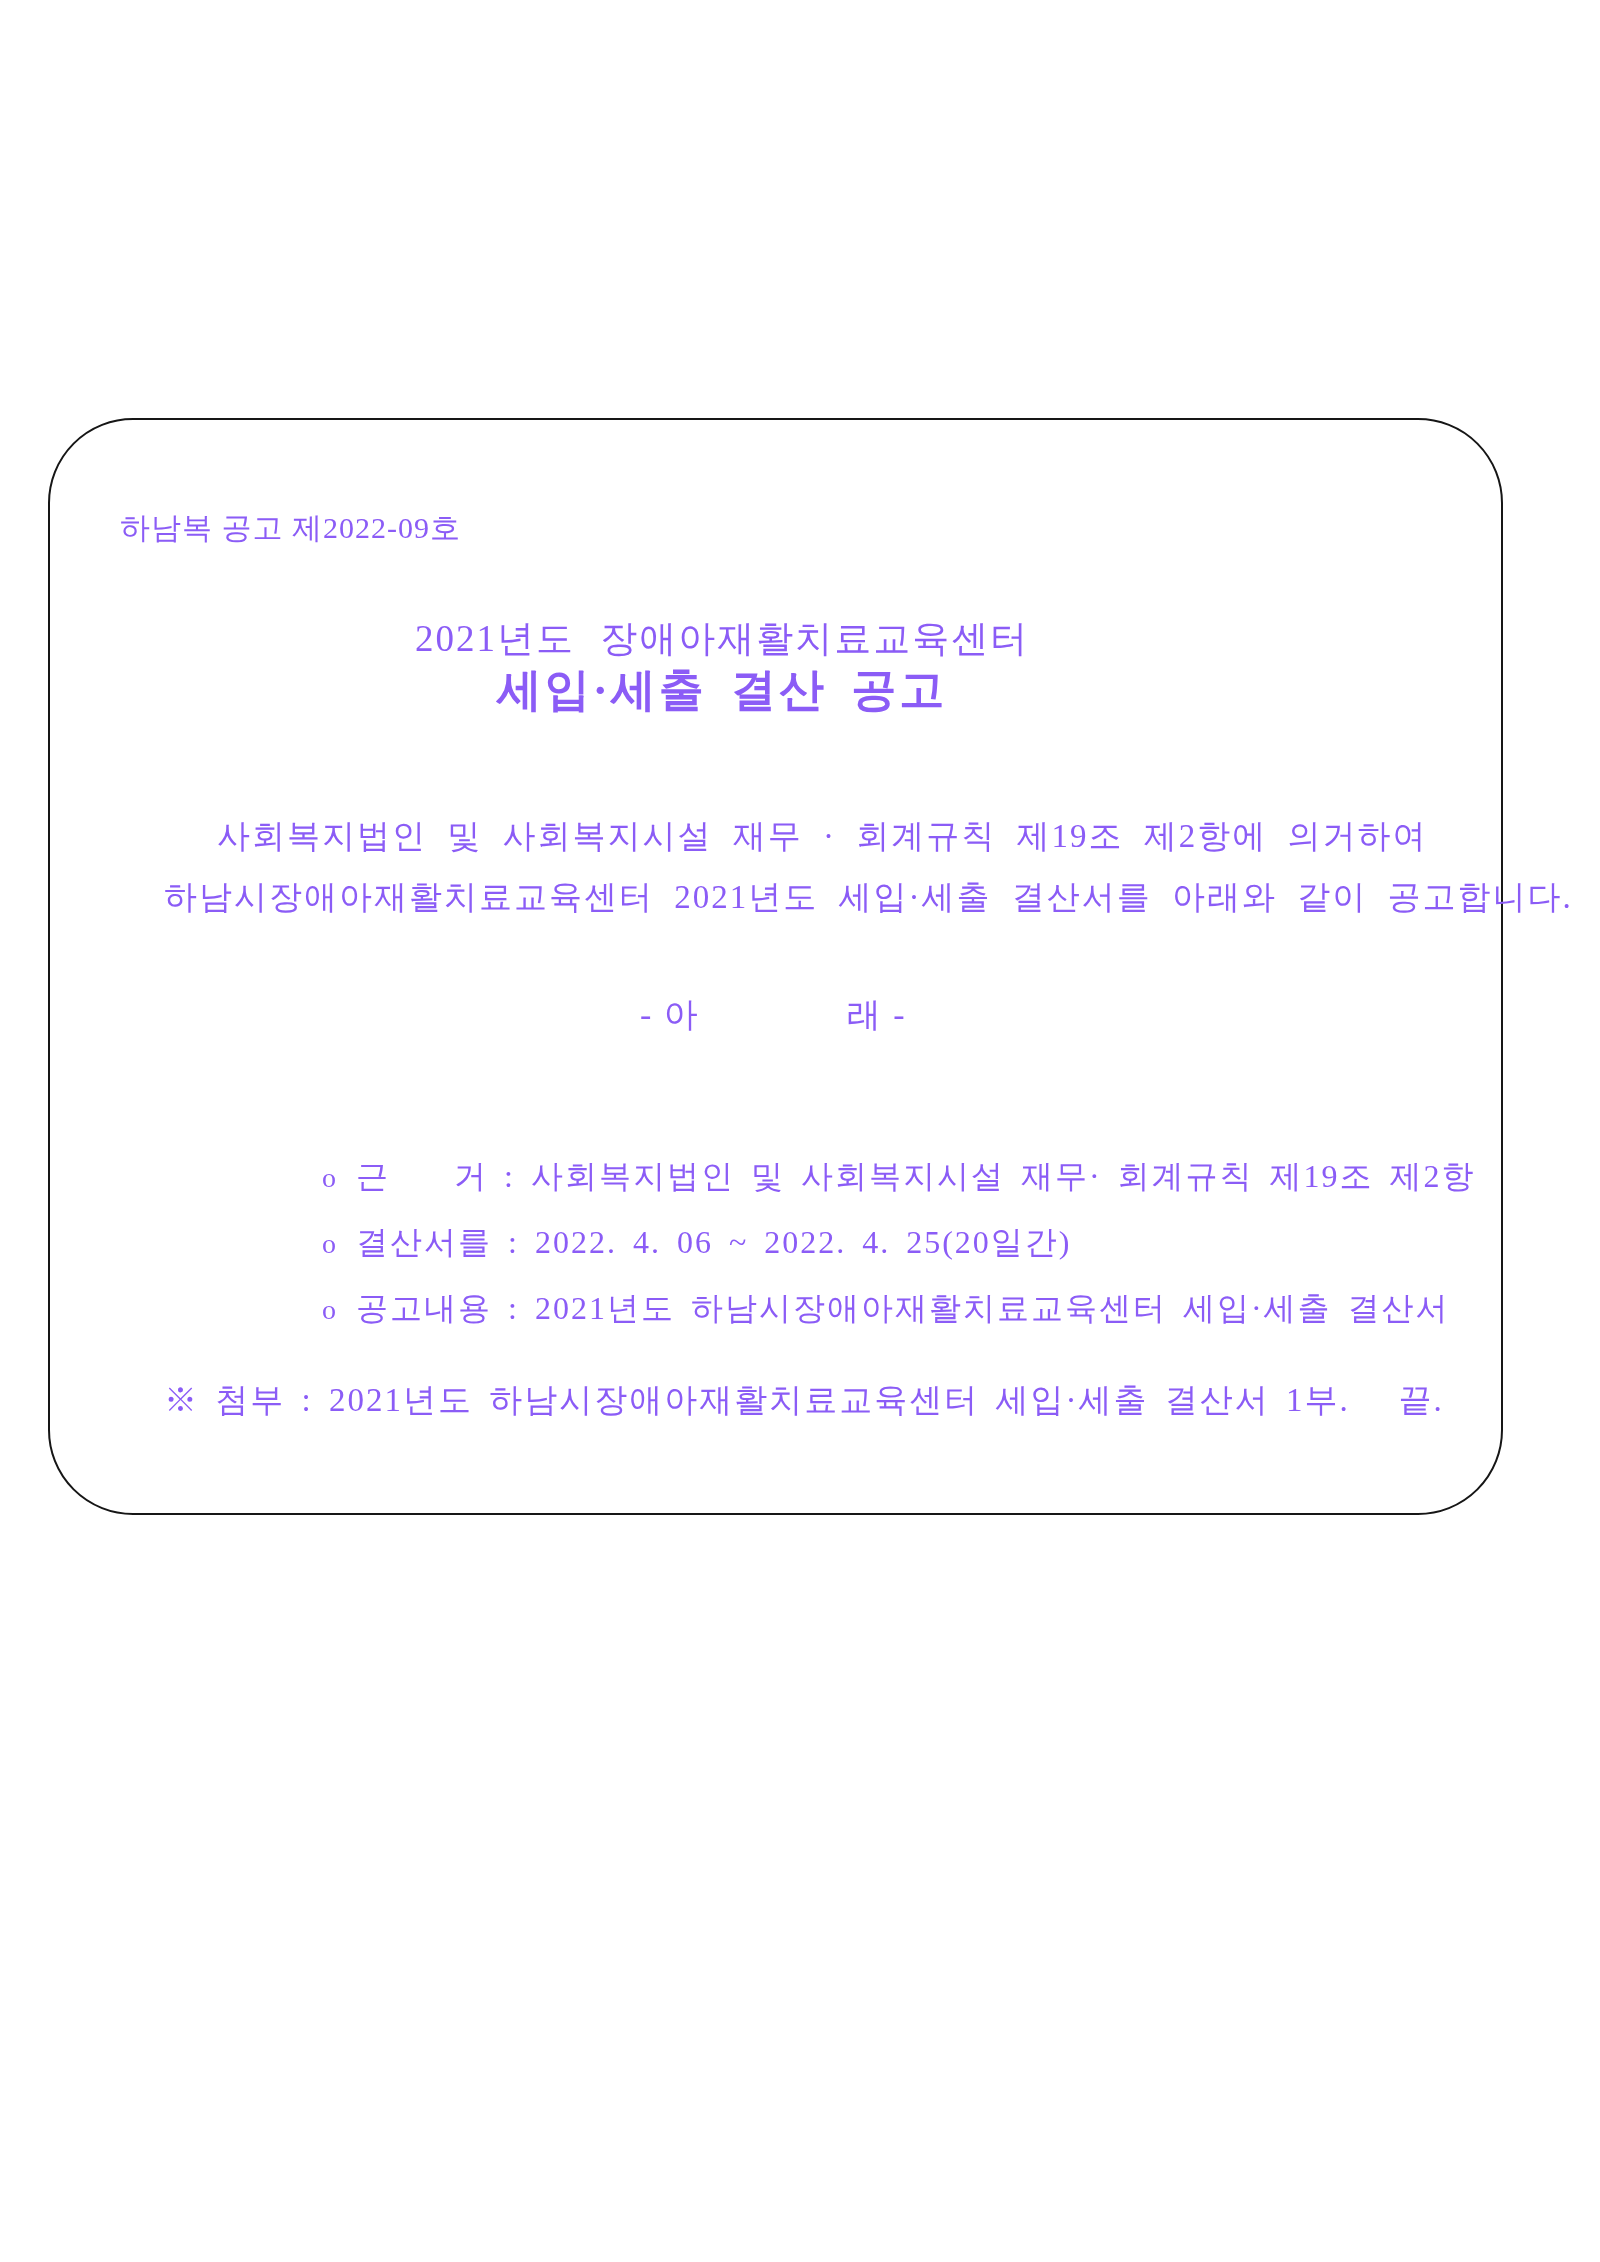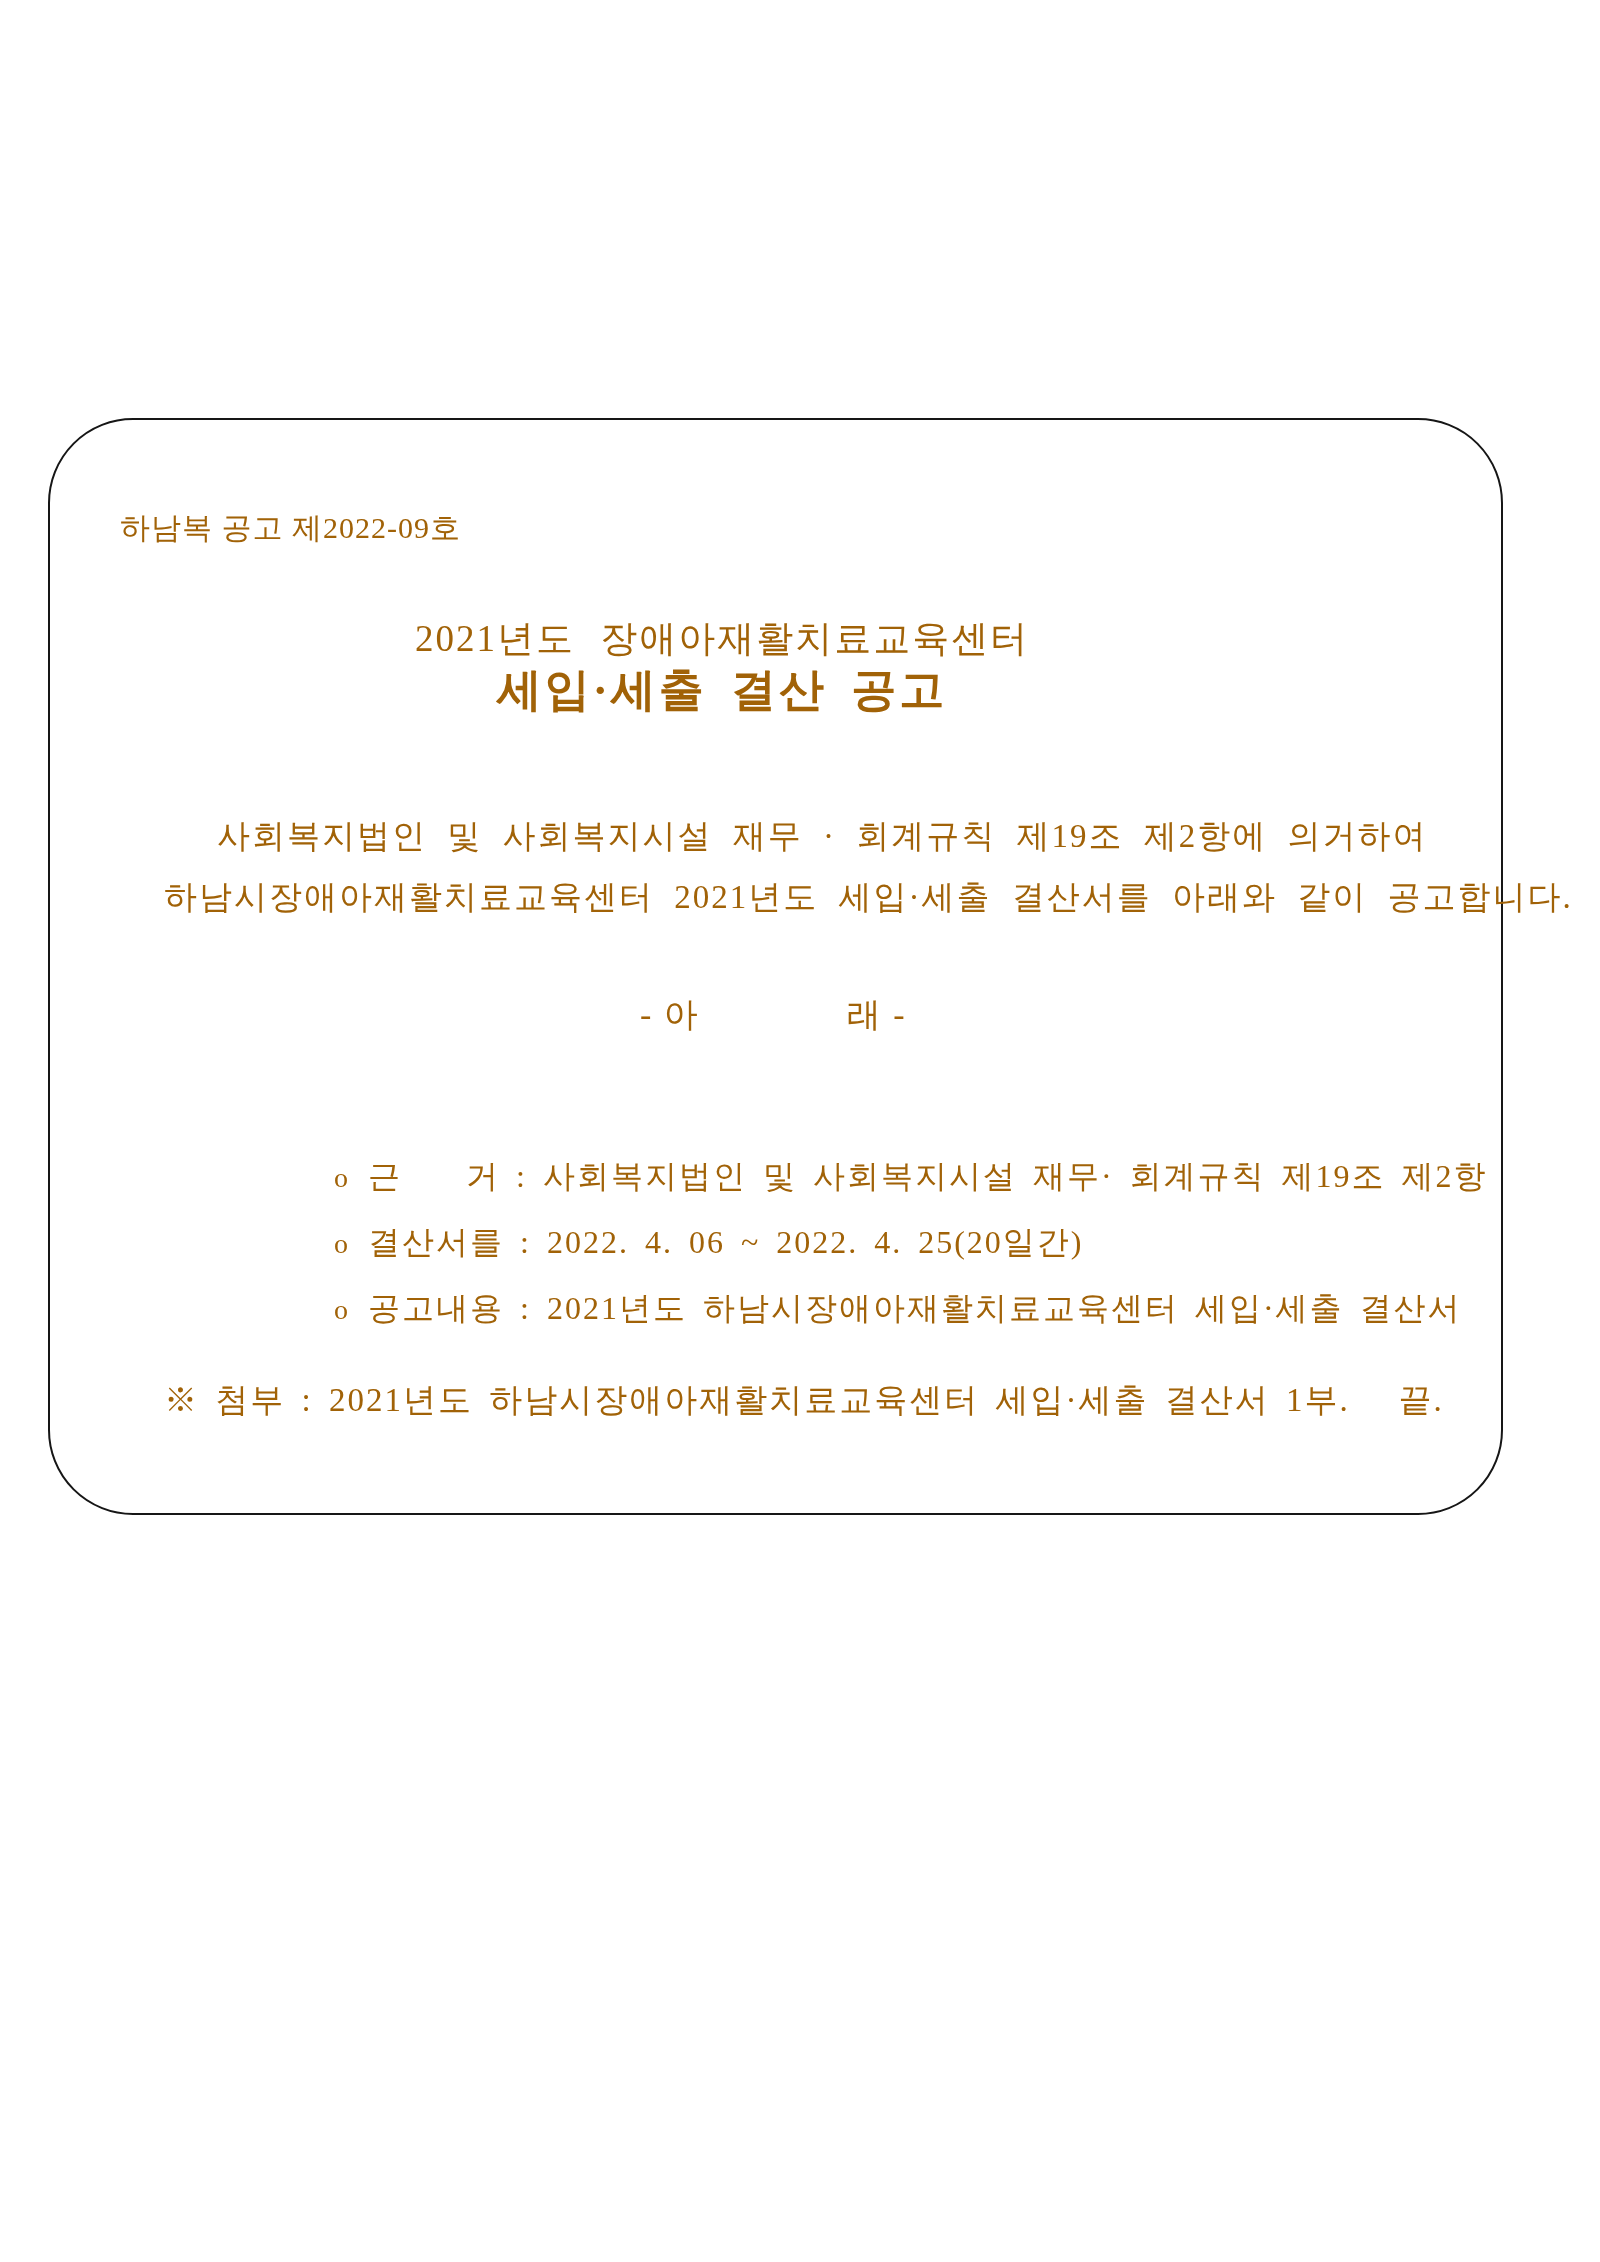--- a/index.html
+++ b/index.html
@@ -15,21 +15,21 @@
   .frame {
     position: absolute;
     left: 48px;
     top: 418px;
     width: 1455px;
     height: 1097px;
     border: 2px solid #161616;
     border-radius: 85px;
     box-sizing: border-box;
   }
-  .line { position: absolute; white-space: pre; color: #a16207; }
+  .line { position: absolute; white-space: pre; color: #8b5cf6; }
 
   .doc-number {
     left: 70px; top: 88px;
     font-size: 30px; letter-spacing: 1px;
   }
   .subtitle {
     left: 0; top: 194px; width: 1344px;
     text-align: center;
     font-size: 37px; letter-spacing: 2px; word-spacing: 14px;
   }
@@ -42,21 +42,21 @@
   .body-line {
     font-size: 33px; letter-spacing: 2px; word-spacing: 10px; margin-top: 7px;
   }
   .body-line1 { left: 167px; top: 387px; }
   .body-line2 { left: 114px; top: 448px; }
   .divider {
     left: 590px; top: 572px;
     font-size: 34px; letter-spacing: 2px;
   }
   .item {
-    left: 188px;
+    left: 176px;
     font-size: 32px; letter-spacing: 2px; word-spacing: 6px; text-align: right;
   }
   .item-1 { top: 698px; }
   .item-2 { top: 764px; }
   .item-3 { top: 830px; }
   .item .bullet { margin-right: 18px; font-size: 28px; }
   .item .sep { margin: 0 16px; }
   .attachment {
     left: 114px; top: 958px;
     font-size: 33px; letter-spacing: 2px; word-spacing: 6px;

